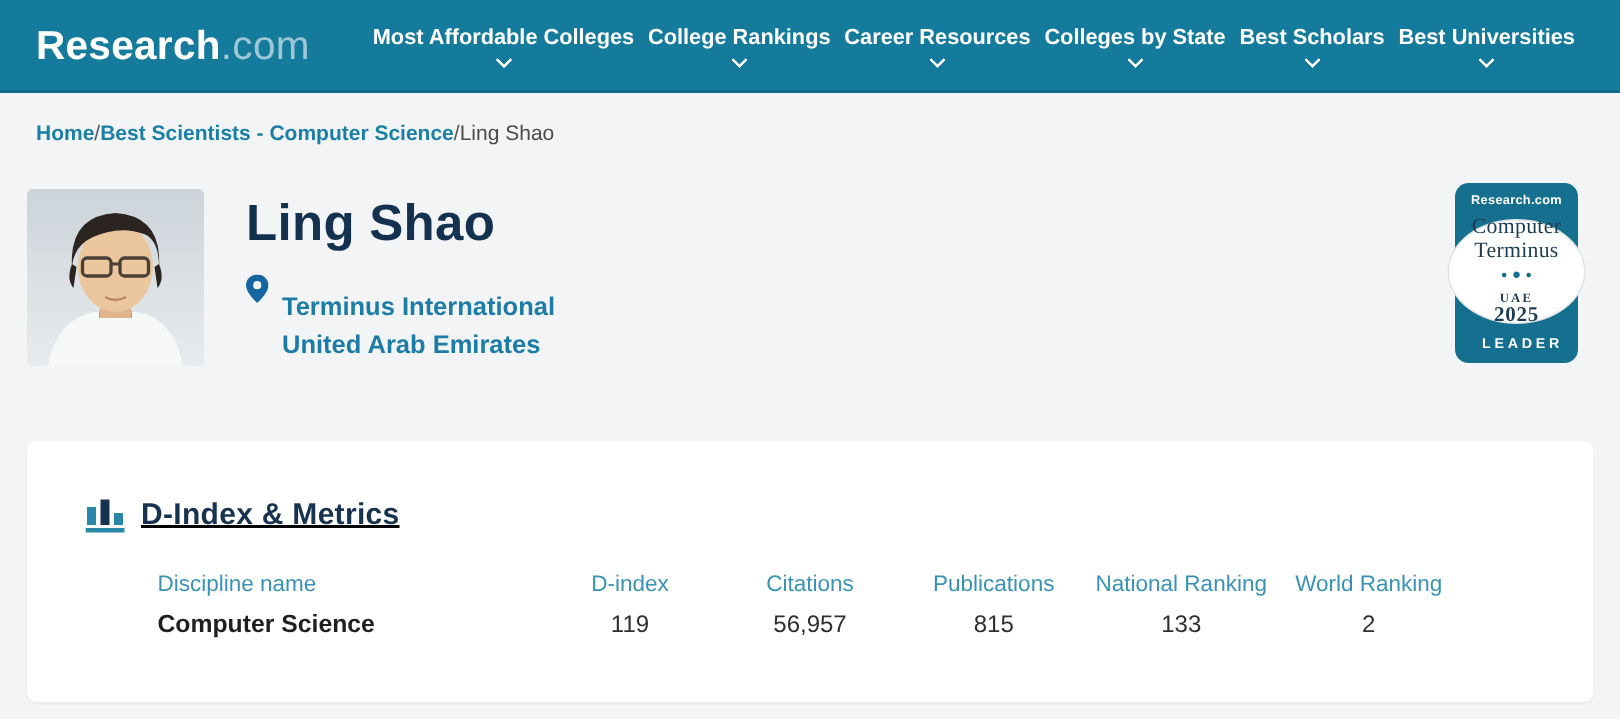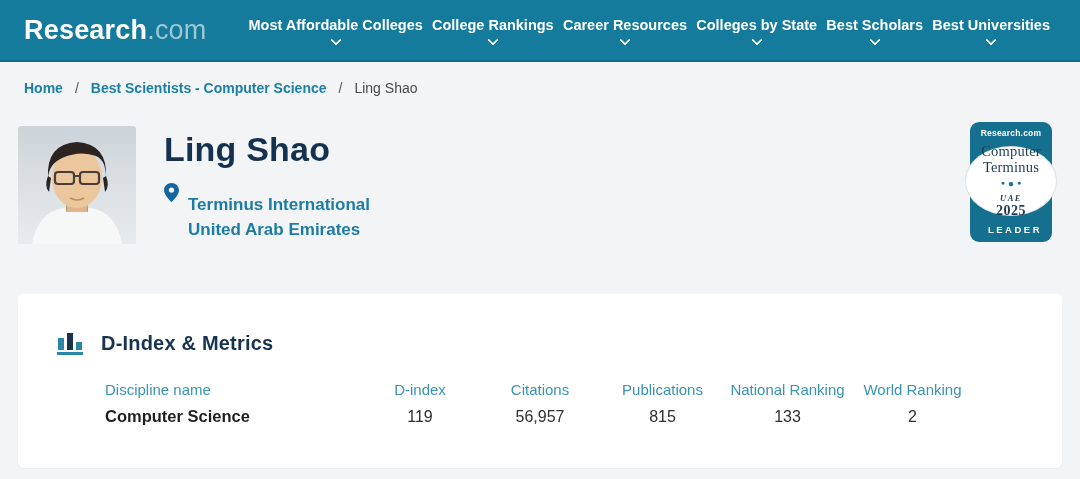--- a/index.html
+++ b/index.html
@@ -41,21 +41,21 @@
     border-right:2.4px solid #fff; border-bottom:2.4px solid #fff;
     border-radius:1px;
     transform:rotate(45deg);
   }
 
   
   .breadcrumb {
     padding:18px 24px 0 24px;
     font-size:14px;
     color:#4a4a4a;
-    display:flex; gap:12px; align-items:center;
+    display:flex; gap:0; align-items:center;
   }
   .breadcrumb a { color:#1a7fa5; font-weight:700; text-decoration:none; cursor:pointer; }
   .breadcrumb .sep { color:#555; }
   .breadcrumb .current { color:#4a4a4a; }
 
   
   .profile { margin:30px 24px 0 18px; display:flex; }
   .photo {
     width:118px; height:118px; border-radius:4px; overflow:hidden; flex:0 0 auto;
     background:#dfe4e7;
@@ -80,33 +80,33 @@
   .badge-circle {
     position:absolute; left:50%; top:49%; transform:translate(-50%,-50%);
     width:90px; height:68px; background:#fff; border-radius:50%;
     box-shadow:0 0 0 1px #dfe3e6;
     display:flex; flex-direction:column; align-items:center; justify-content:center;
     font-family:"Liberation Serif", serif; color:#1d3b53;
   }
   .badge-disc { font-size:14.5px; line-height:1.12; letter-spacing:.2px; }
   .badge-dots { margin:2px 0 1px; color:#15708f; font-size:7px; display:flex; gap:3px; align-items:center; }
   .badge-dots .mid { font-size:10px; }
-  .badge-region { font-size:8.5px; font-weight:700; letter-spacing:1.5px; margin-top:3px;font-style:italic; }
+  .badge-region { font-size:8.5px; font-weight:700; letter-spacing:1.5px; margin-top:3px; }
   .badge-year { font-size:14px; font-weight:700; letter-spacing:.5px; }
 
   
   .card {
     margin:50px 18px 0 18px;
     height:174px;
     background:#fff;
     border-radius:6px;
     box-shadow:0 1px 2px rgba(0,0,0,.04);
     padding:37px 0 0 39px;
   }
-  .card-title-row { display:flex; align-items:center; gap:17px; }
+  .card-title-row { display:flex; align-items:center; gap:10px;text-decoration:underline; }
   .card-title { font-size:20px; font-weight:700; color:#17334f; letter-spacing:.2px; }
   .metrics-table { margin-top:25px; margin-left:48px; }
   .trow {
     display:grid;
     grid-template-columns:255px 120px 120px 125px 125px 125px;
     align-items:center;
   }
   .trow > div { text-align:center; }
   .trow > div:first-child { text-align:left; }
   .thead > div { color:#3a93b4; font-size:15px; font-weight:400; }

